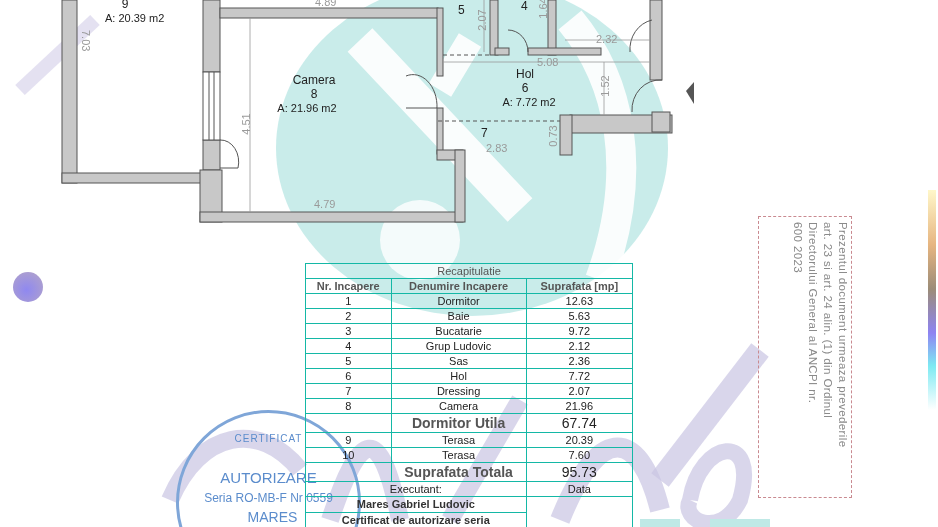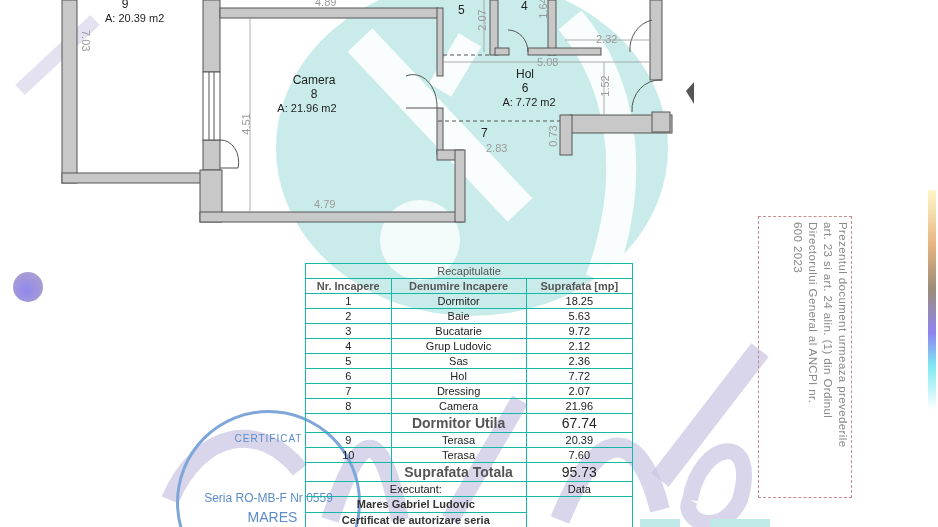--- a/index.html
+++ b/index.html
@@ -127,38 +127,39 @@
   <text class="big" x="521" y="10">4</text>
   <text class="big" x="481" y="137">7</text>
 
   <path d="M694 82 L686 91 L694 104 Z" fill="#555"></path>
 </svg>
 
 <div class="dot"></div>
 
 <div class="cert">
   <div class="l1">CERTIFICAT</div>
+  <div class="l3">AUTORIZARE</div>
   <div class="l4">Seria RO-MB-F Nr 0559</div>
   <div class="l5">MARES</div>
 </div>
 
 <table class="recap">
   <tbody>
       <tr class="title-row">
     <td colspan="3">Recapitulatie</td>
   </tr>
   <tr>
     <th class="c1">Nr. Incapere</th>
     <th class="c2">Denumire Incapere</th>
     <th class="c3">Suprafata [mp]</th>
   </tr>
   <tr>
         <td>1</td>
         <td>Dormitor</td>
-        <td>18.25</td>
+        <td>12.63</td>
       </tr>
   <tr>
         <td>2</td>
         <td>Baie</td>
         <td>5.63</td>
       </tr>
   <tr>
         <td>3</td>
         <td>Bucatarie</td>
         <td>9.72</td>

